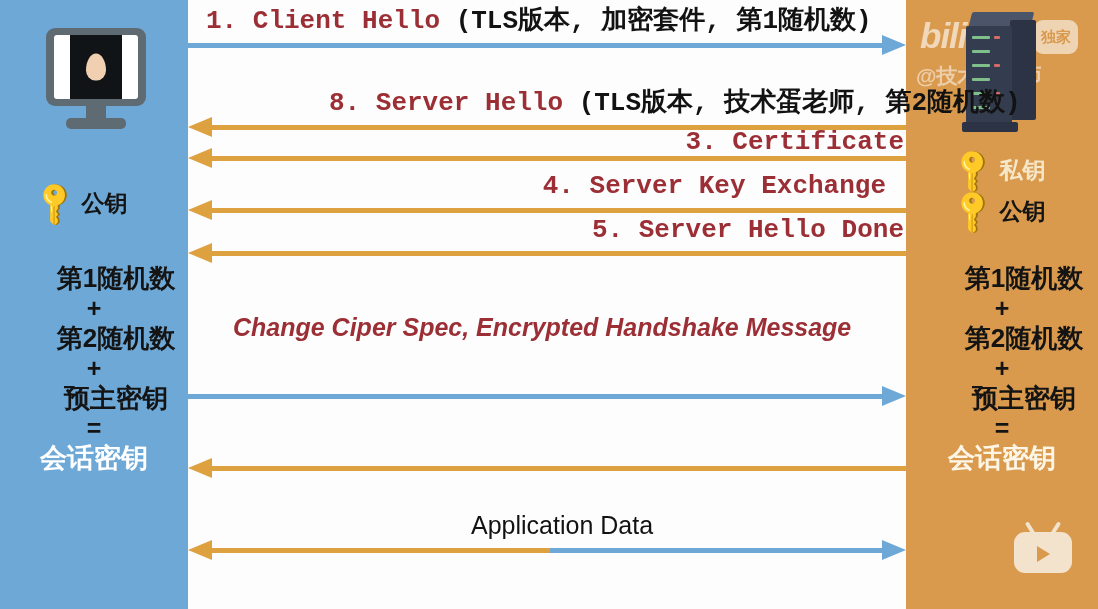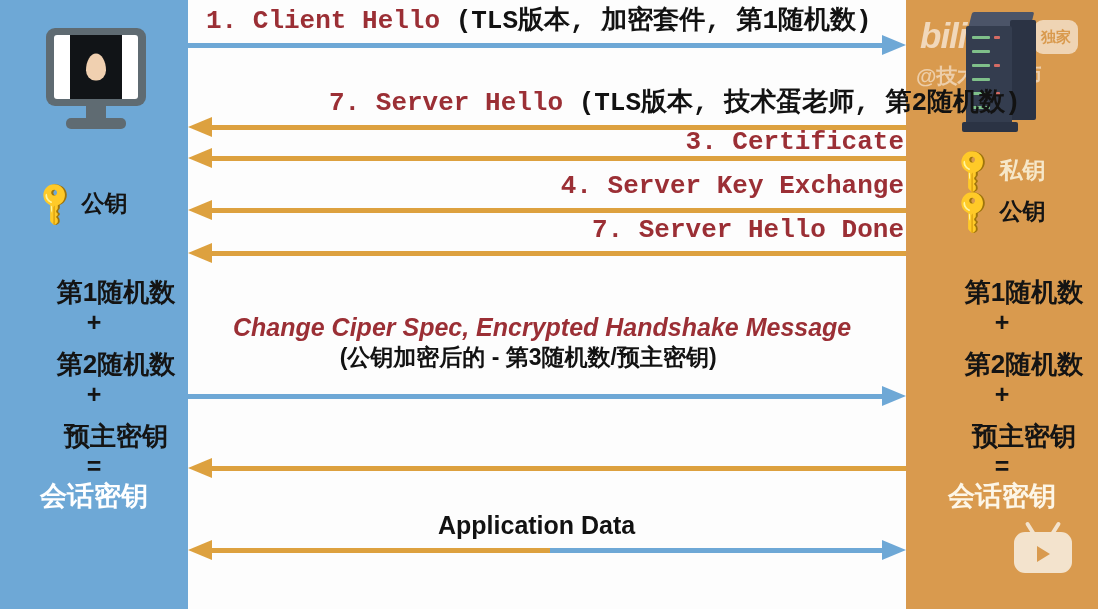--- a/index.html
+++ b/index.html
@@ -258,21 +258,21 @@
     position: absolute;
     top: 263px;
     width: 100%;
     text-align: center;
     line-height: 1.0;
   }
   .formula .term {
     font-size: 26px;
     font-weight: bold;
     color: #141414;
-    margin: 16px 0 5px 0;
+    margin: 2px 0 5px 0;
     padding-left: 44px;
   }
   .formula .op {
     font-size: 25px;
     font-weight: bold;
     color: #141414;
     margin: 1px 0 4px 0;
   }
   .formula .result {
     font-size: 27px;
@@ -323,22 +323,23 @@
     font-weight: bold;
   }
   .msg .cn {
     color: #121212;
     font-weight: bold;
   }
   .msg.size-a .en, .msg.size-a .cn { font-size: 26px; font-family: Liberation Mono, monospace; }
   .msg.size-b .en, .msg.size-b .cn { font-size: 25px; }
   .msg.plain {
     color: #121212;
-    font-weight: bold;
+    font-weight: normal;
     font-size: 25px;
+    margin-left: 33px;
   }
   .msg.l6 { line-height: 1.25; }
   .msg.l6 .sub {
     display: block;
     text-align: center;
     color: #121212;
     font-weight: bold;
     font-size: 23px;
   }
 </style>
@@ -431,55 +432,54 @@
 
   <div class="msg size-a" style="left:206px; top:7px;">
     <span class="en">1. Client Hello</span><span class="cn"> (TLS版本, 加密套件, 第1随机数)</span>
   </div>
   <div class="arrow" style="left:188px; top:43px; width:718px;">
     <div class="line blue" style="width:696px;"></div>
     <div class="head right"></div>
   </div>
 
   <div class="msg size-a" style="left:329px; top:89px;">
-    <span class="en">7. Server Hello</span><span class="cn"> (TLS版本, 技术蛋老师, 第2随机数)</span>
+    <span class="en">8. Server Hello</span><span class="cn"> (TLS版本, 技术蛋老师, 第2随机数)</span>
   </div>
   <div class="arrow" style="left:188px; top:125px; width:718px;">
     <div class="head left"></div>
     <div class="line" style="left:22px; width:696px;"></div>
   </div>
 
   <div class="msg size-a" style="right:194px; top:128px;">
     <span class="en">3. Certificate</span>
   </div>
   <div class="arrow" style="left:188px; top:156px; width:718px;">
     <div class="head left"></div>
     <div class="line" style="left:22px; width:696px;"></div>
   </div>
 
-  <div class="msg size-a" style="right:194px; top:172px;">
+  <div class="msg size-a" style="right:212px; top:172px;">
     <span class="en">4. Server Key Exchange</span>
   </div>
   <div class="arrow" style="left:188px; top:208px; width:718px;">
     <div class="head left"></div>
     <div class="line" style="left:22px; width:696px;"></div>
   </div>
 
   <div class="msg size-a" style="right:194px; top:216px;">
-    <span class="en">7. Server Hello Done</span>
+    <span class="en">5. Server Hello Done</span>
   </div>
   <div class="arrow" style="left:188px; top:251px; width:718px;">
     <div class="head left"></div>
     <div class="line" style="left:22px; width:696px;"></div>
   </div>
 
   <div class="msg size-b l6" style="left:205px; top:292px;">
     <br>
     <span class="en" style="padding-left:28px;font-style:italic;">Change Ciper Spec,  Encrypted Handshake Message</span>
-    <span class="sub">(公钥加密后的 - 第3随机数/预主密钥)</span>
   </div>
   <div class="arrow" style="left:188px; top:394px; width:718px;">
     <div class="line blue" style="width:696px;"></div>
     <div class="head right"></div>
   </div>
 
   <div class="arrow" style="left:188px; top:466px; width:718px;">
     <div class="head left"></div>
     <div class="line" style="left:22px; width:696px;"></div>
   </div>

